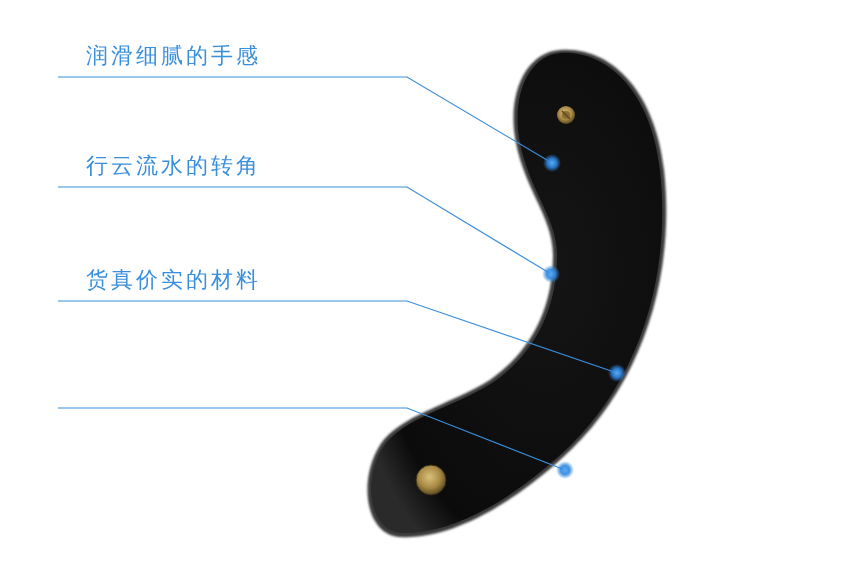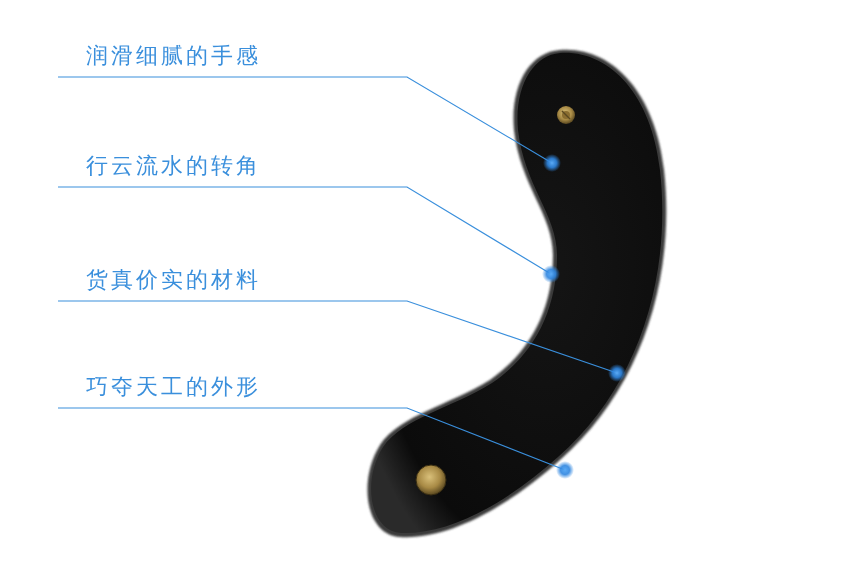--- a/index.html
+++ b/index.html
@@ -84,14 +84,13 @@
     </g>
     <g>
       <polyline points="58,408 407,408 565,470" fill="none" stroke="#3a8fdc" stroke-width="1.2"></polyline>
       <circle cx="565" cy="470" r="9" fill="url(#glow)"></circle>
     </g>
   </svg>
 
   <div class="feature-label" style="top:42px;">润滑细腻的手感</div>
   <div class="feature-label" style="top:266px;">货真价实的材料</div>
   <div class="feature-label" style="top:152px;">行云流水的转角</div>
-  <div class="feature-label" style="top:373px;">巧夺天工的外形</div>
 </div>
 
 </body></html>

